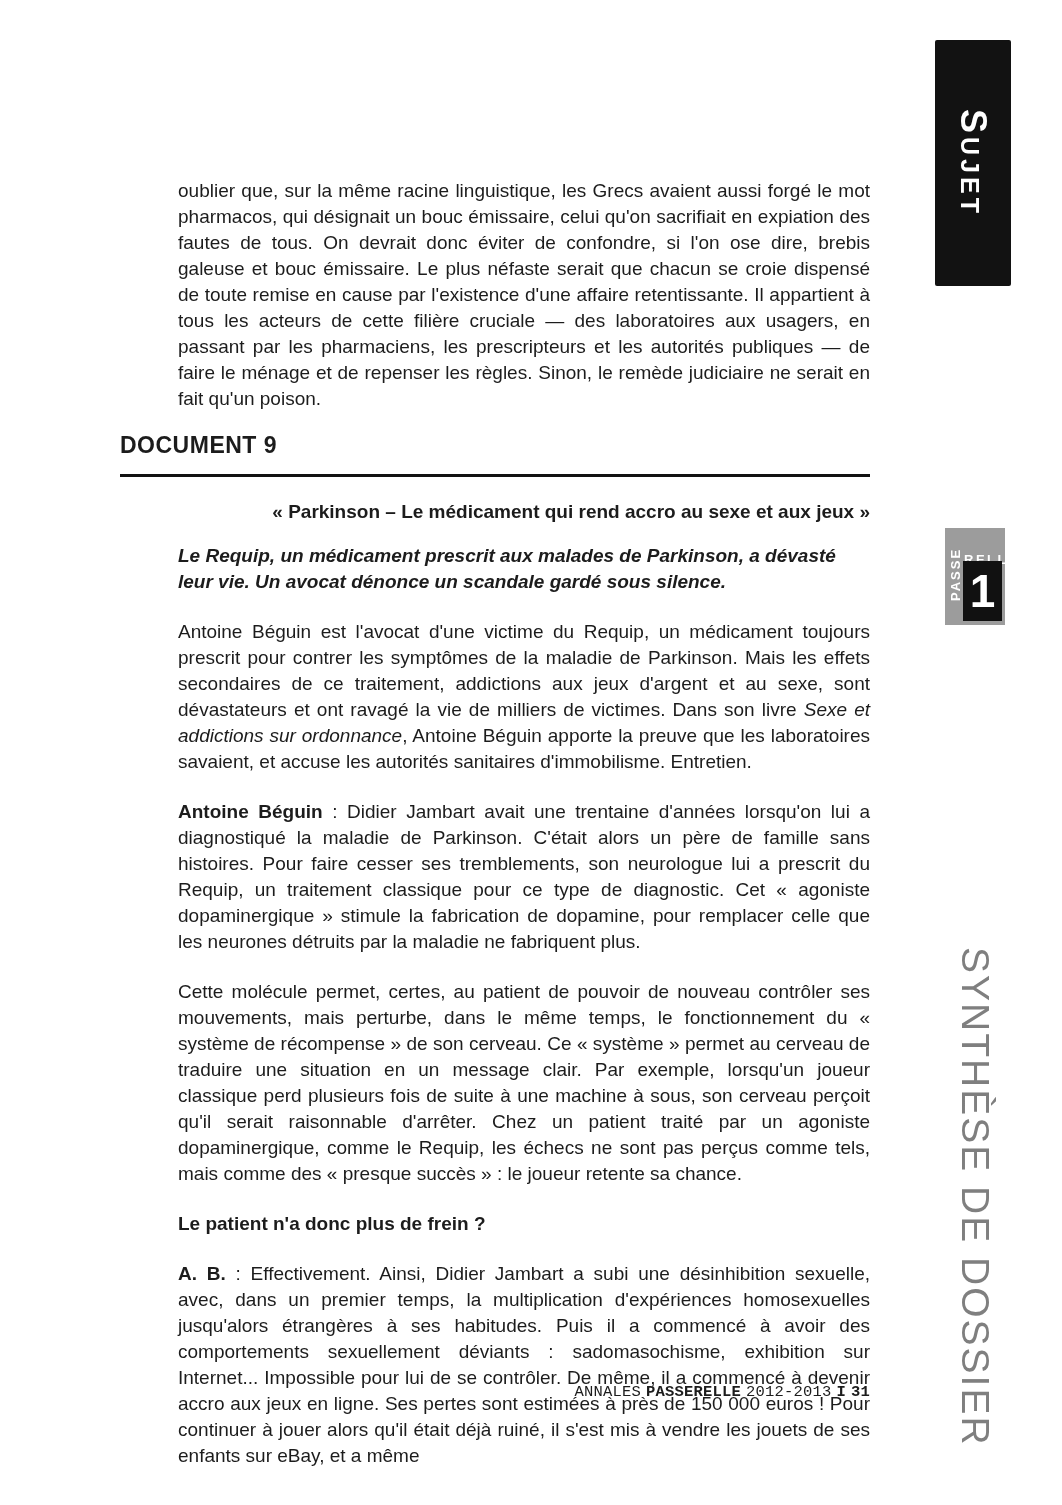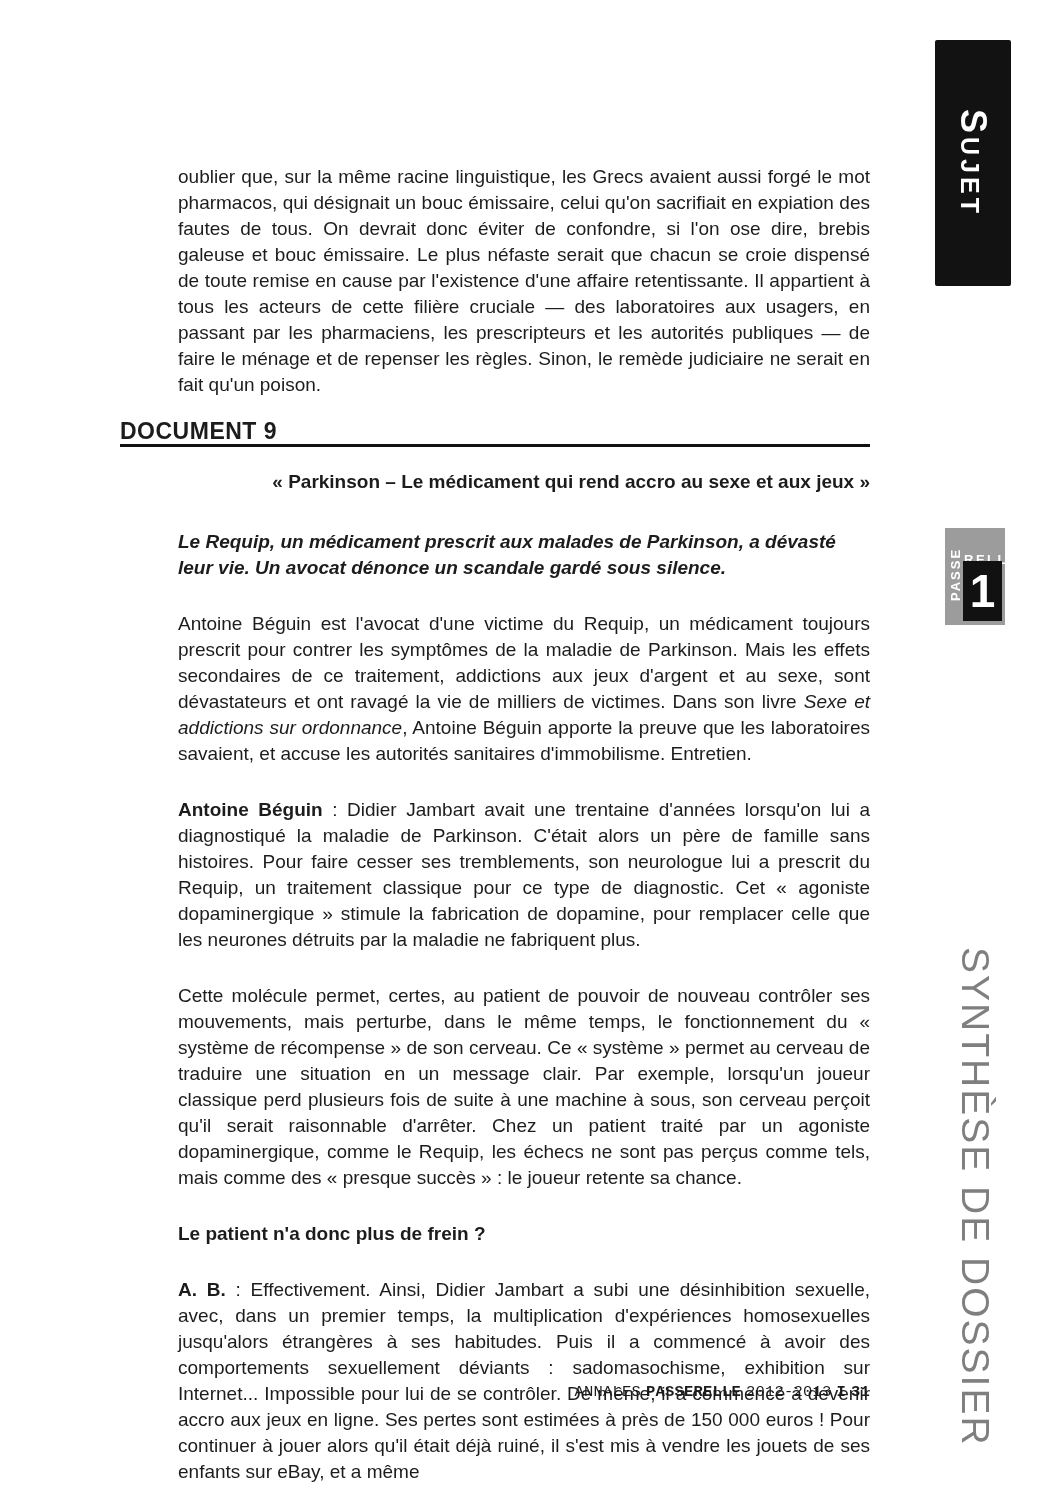--- a/index.html
+++ b/index.html
@@ -7,37 +7,37 @@
     position:relative;
     width:1062px;height:1505px;
     background:#ffffff;
     font-family:"Liberation Sans",sans-serif;
     color:#1c1c1c;
     overflow:hidden;
     margin:0 auto;
   }
   
   .main{
-    position:absolute;left:120px;top:164px;width:750px;
+    position:absolute;left:120px;top:178px;width:750px;
     font-size:19px;line-height:26px;text-align:justify;
   }
   .para{margin:0 0 0 58px;}
-  .block{margin-top:30px;}
+  .block{margin-top:24px;}
   .doc-heading{
     margin:20px 0 0 0;
     font-size:23px;font-weight:bold;letter-spacing:0.5px;
-    padding-bottom:0;border-bottom:3px solid #111;
+    padding-bottom:16px;border-bottom:3px solid #111;
     text-align:left;
   }
   .article-title{
     margin:22px 0 0 58px;
     font-weight:bold;text-align:right;
   }
   .lead{
-    margin:34px 0 0 58px;
+    margin:18px 0 0 58px;
     font-weight:bold;font-style:italic;text-align:left;
   }
   .question{font-weight:bold;}
   .book-title{font-style:italic;}
   .speaker{font-weight:bold;}
   
   .footer{
     position:absolute;left:120px;top:1383px;width:750px;
     text-align:right;font-size:15.5px;letter-spacing:0.2px;color:#1c1c1c;font-family:Liberation Mono, monospace;
   }

